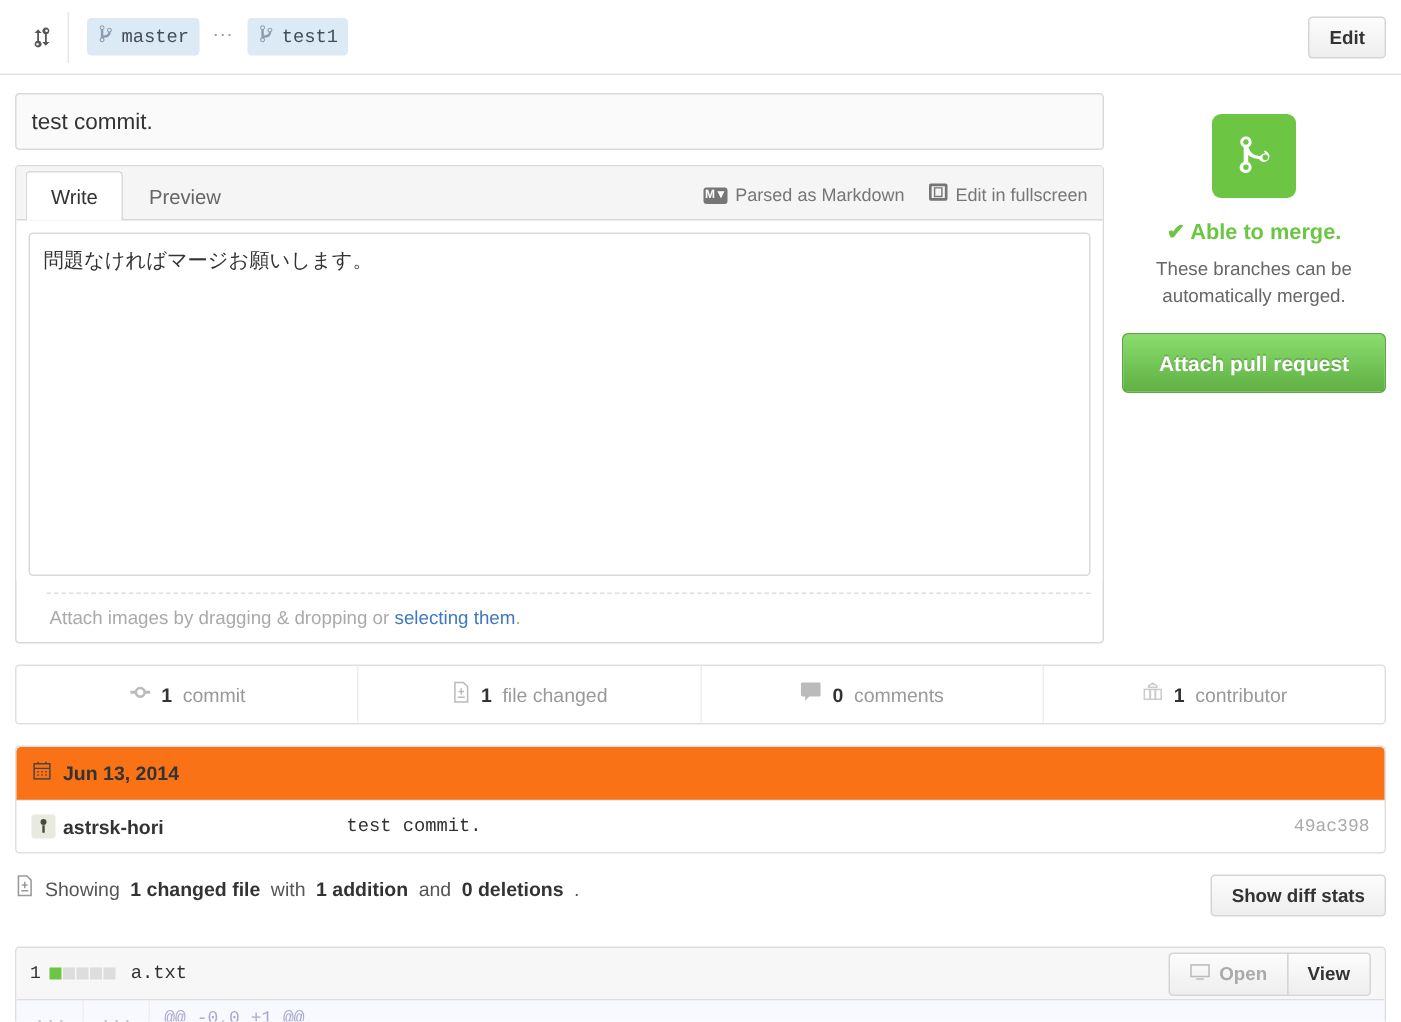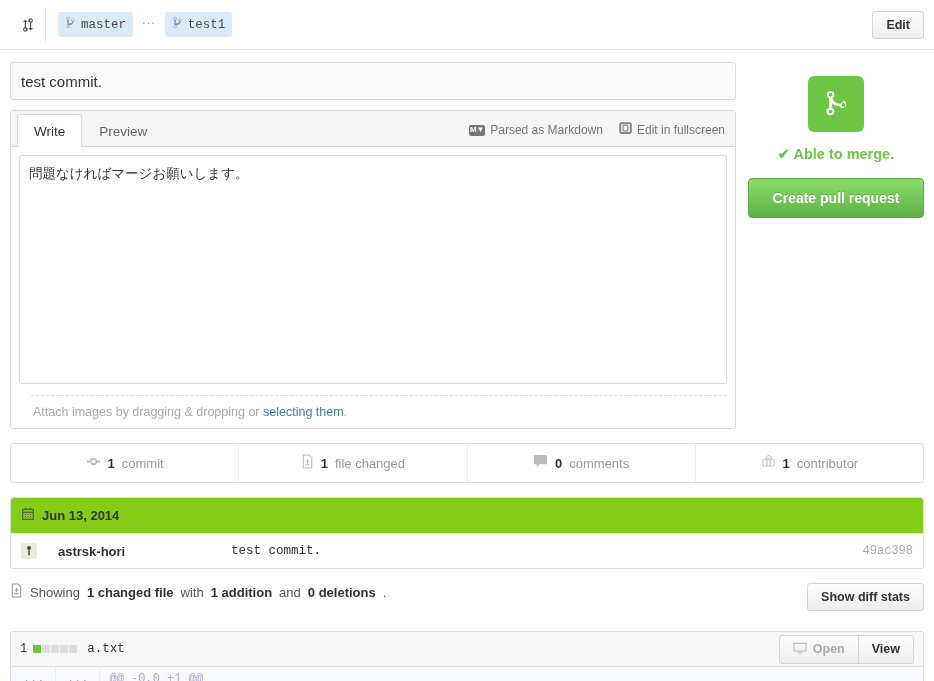--- a/index.html
+++ b/index.html
@@ -211,31 +211,31 @@
   
   .commits {
     margin: 14px 10px 0 10px;
     border: 1px solid #e0e0e0;
     border-radius: 3px;
     background: #ffffff;
   }
   .commit-date {
     display: flex; align-items: center; gap: 7px;
     padding: 9px 10px;
-    background: #84cc16;
+    background: #f97316;
     border-bottom: 1px solid #e8e8e8;
     font-size: 13px; font-weight: bold; color: #333;
     border-top-left-radius: 3px; border-top-right-radius: 3px;
   }
   .commit-row {
     display: flex; align-items: center;
     padding: 9px 10px;
     font-size: 13px;
   }
-  .commit-author { display: flex; align-items: center; gap: 21px; width: 210px; }
+  .commit-author { display: flex; align-items: center; gap: 5px; width: 210px; }
   .avatar {
     width: 16px; height: 16px; border-radius: 2px;
     background: #e9eadf;
     display: inline-flex; align-items: center; justify-content: center;
   }
   .commit-author-name { font-weight: bold; color: #333; }
   .commit-msg {
     flex: 1;
     font-family: "Liberation Mono", monospace;
     font-size: 12.5px;
@@ -375,21 +375,22 @@
       <div class="merge-panel">
         <div class="merge-icon">
           <svg width="30" height="30" viewBox="0 0 12 16" fill="#ffffff">
             <path d="M10 7c-.73 0-1.38.41-1.73 1.02V8C7.22 7.98 6 7.64 5.06 6.73c-.55-.53-.87-1.19-1.02-1.9a1.998 1.998 0 0 0-.91-3.78C2.03 1.05 1.13 1.94 1.13 3.05c0 .82.49 1.53 1.19 1.85v5.2A1.998 1.998 0 0 0 3.13 14c1.11 0 2-.89 2-2 0-.82-.49-1.53-1.19-1.85V7.66c.23.2.48.39.75.56.91.52 1.94.79 3.07.83v.03c.35.61 1 1.02 1.73 1.02 1.11 0 2-.89 2-2s-.89-2-2-2zM3.13 2c.55 0 1 .45 1 1s-.45 1-1 1-1-.45-1-1 .45-1 1-1zm0 11c-.55 0-1-.45-1-1s.45-1 1-1 1 .45 1 1-.45 1-1 1zM10 9.5c-.55 0-1-.45-1-1s.45-1 1-1 1 .45 1 1-.45 1-1 1z"></path>
           </svg>
         </div>
         <div class="merge-head">
           <span>✔</span>
           <span>Able to merge.</span>
         </div>
-        <button class="btn-green">Create pull request</button>
+        <div class="merge-sub">These branches can be automatically merged.</div>
+        <button class="btn-green">Attach pull request</button>
       </div>
     </div>
   </div>
 
   <div class="stats-bar">
     <div class="stat">
       <span>
         <svg width="15" height="15" viewBox="0 0 14 16" fill="#bbbbbb">
           <path d="M10.86 7c-.45-1.72-2-3-3.86-3-1.86 0-3.41 1.28-3.86 3H0v2h3.14c.45 1.72 2 3 3.86 3 1.86 0 3.41-1.28 3.86-3H14V7h-3.14zM7 10.2a2.2 2.2 0 1 1 0-4.4 2.2 2.2 0 0 1 0 4.4z"></path>
         </svg>

